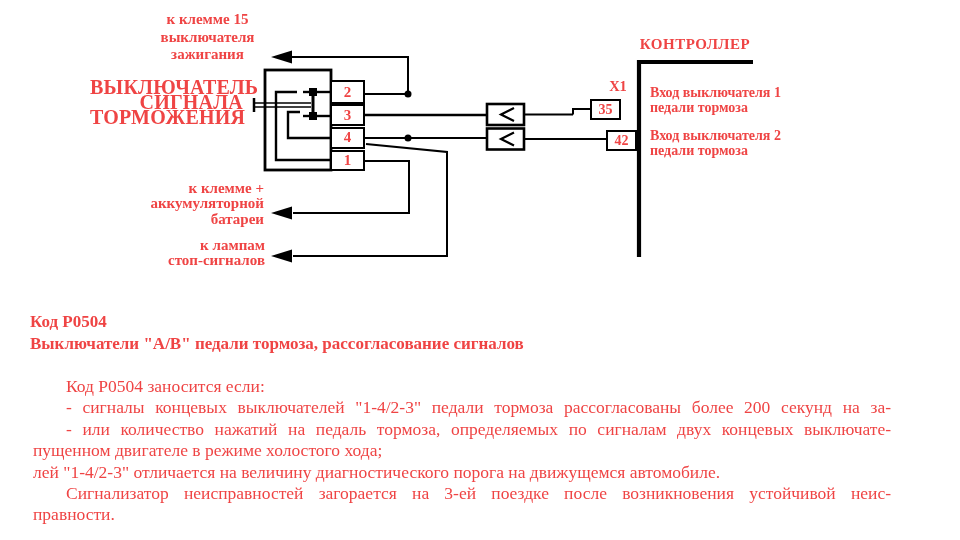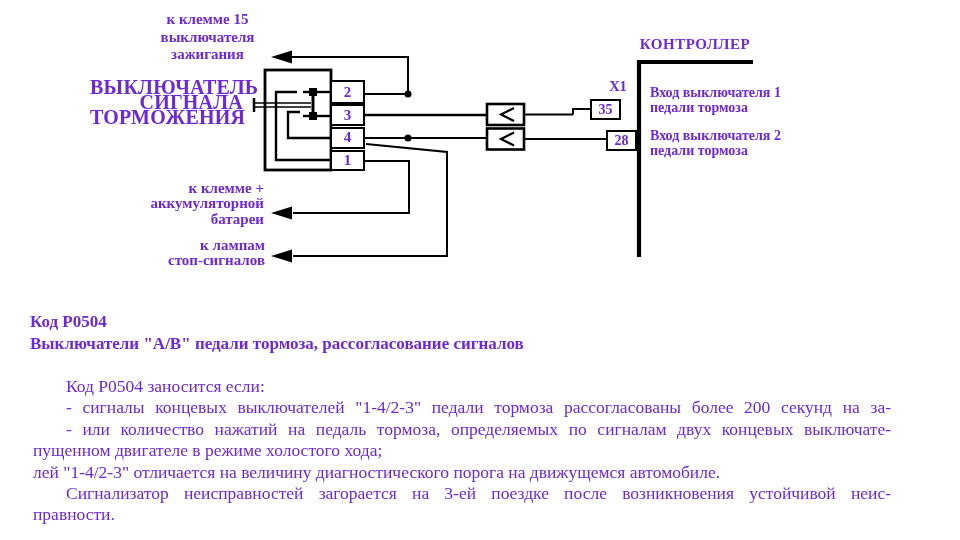--- a/index.html
+++ b/index.html
@@ -1,17 +1,17 @@
 <!DOCTYPE html>
 <html><head>
 <meta charset="utf-8">
 <style>
   html,body{margin:0;padding:0;background:#fff;}
   #canvas{position:relative;width:960px;height:540px;background:#fff;overflow:hidden;
-          font-family:"Liberation Serif","DejaVu Serif",serif;color:#6d28d9;}
+          font-family:"Liberation Serif","DejaVu Serif",serif;color:#ef4444;}
   svg{position:absolute;left:0;top:0;}
   .dlabel{position:absolute;font-weight:bold;white-space:pre-line;}
   .lbl-ignition{left:145px;top:11px;width:125px;text-align:center;font-size:15px;line-height:17.5px;}
   .lbl-switch{left:90px;top:80px;width:153px;text-align:right;font-size:20px;line-height:15.2px;letter-spacing:.2px;}
   .lbl-battery{left:140px;top:181px;width:124px;text-align:right;font-size:15px;line-height:15.4px;}
   .lbl-lamps{left:140px;top:238px;width:125px;text-align:right;font-size:15px;line-height:15.4px;}
   .pin-box{position:absolute;box-sizing:border-box;background:#fff;border:2.8px solid #000;
            display:flex;align-items:center;justify-content:center;font-weight:bold;font-size:15px;}
   .ecu-box{position:absolute;box-sizing:border-box;background:#fff;border:2.5px solid #000;
            display:flex;align-items:center;justify-content:center;font-weight:bold;font-size:14px;}
@@ -102,21 +102,21 @@
   <div class="dlabel lbl-lamps"><span>к лампам</span><br><span>стоп-сигналов</span></div>
 
   <div class="pin-box" style="left:330px;top:80px;width:35px;height:24px;">2</div>
   <div class="pin-box" style="left:330px;top:104px;width:35px;height:22px;">3</div>
   <div class="pin-box" style="left:330px;top:127px;width:35px;height:21.5px;">4</div>
   <div class="pin-box" style="left:330px;top:149.5px;width:35px;height:21px;">1</div>
 
   <div class="ctl-title">КОНТРОЛЛЕР</div>
   <div class="x1">X1</div>
   <div class="ecu-box" style="left:590px;top:99px;width:31px;height:21px;">35</div>
-  <div class="ecu-box" style="left:606px;top:130px;width:31px;height:21px;">28</div>
+  <div class="ecu-box" style="left:606px;top:130px;width:31px;height:21px;">42</div>
   <div class="ecu-desc desc1"><span>Вход выключателя 1</span><br><span>педали тормоза</span></div>
   <div class="ecu-desc desc2"><span>Вход выключателя 2</span><br><span>педали тормоза</span></div>
 
   <div class="title-block">
     <div>Код Р0504</div>
     <div>Выключатели "А/В" педали тормоза, рассогласование сигналов</div>
   </div>
 
   <div class="body-block">
     <div class="bline indent">Код Р0504 заносится если:</div>

